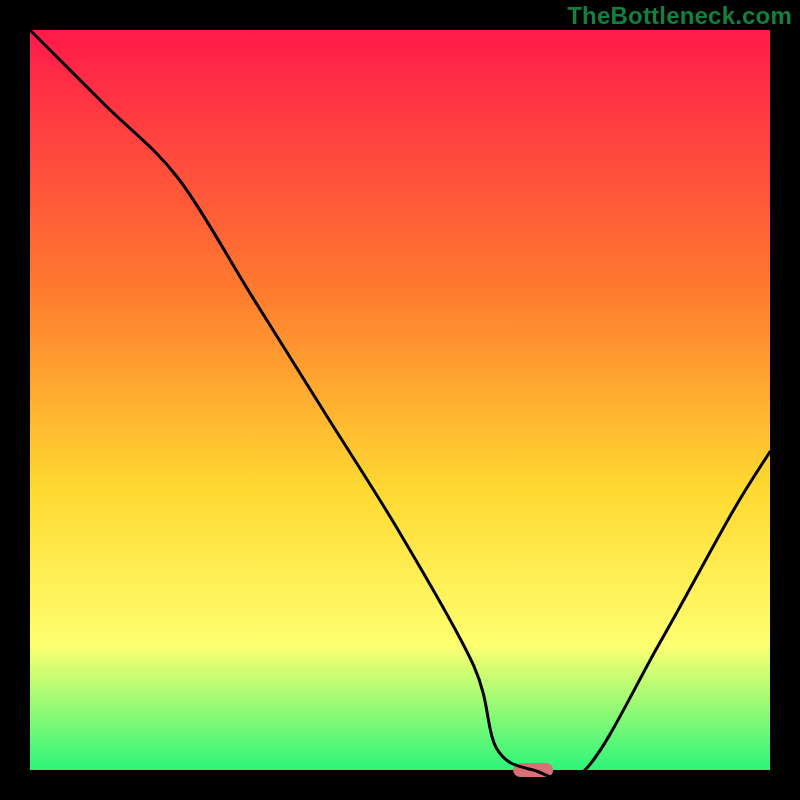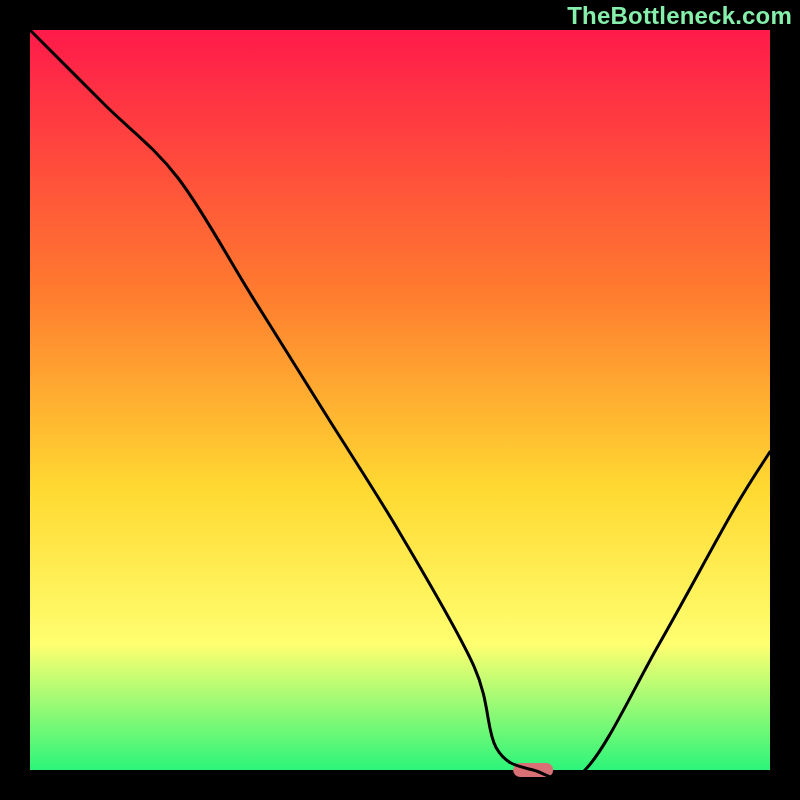--- a/index.html
+++ b/index.html
@@ -15,21 +15,21 @@
     width: 800px;
     height: 800px;
   }
   .watermark {
     position: absolute;
     top: 2px;
     right: 8px;
     font-family: Arial, Helvetica, sans-serif;
     font-size: 24px;
     font-weight: 600;
-    color: #86efac;
+    color: #15803d;
     letter-spacing: 0.2px;
     z-index: 10;
   }
   svg { display: block; }
 </style>
 </head>
 <body>
 
 <div class="wrap">
 

